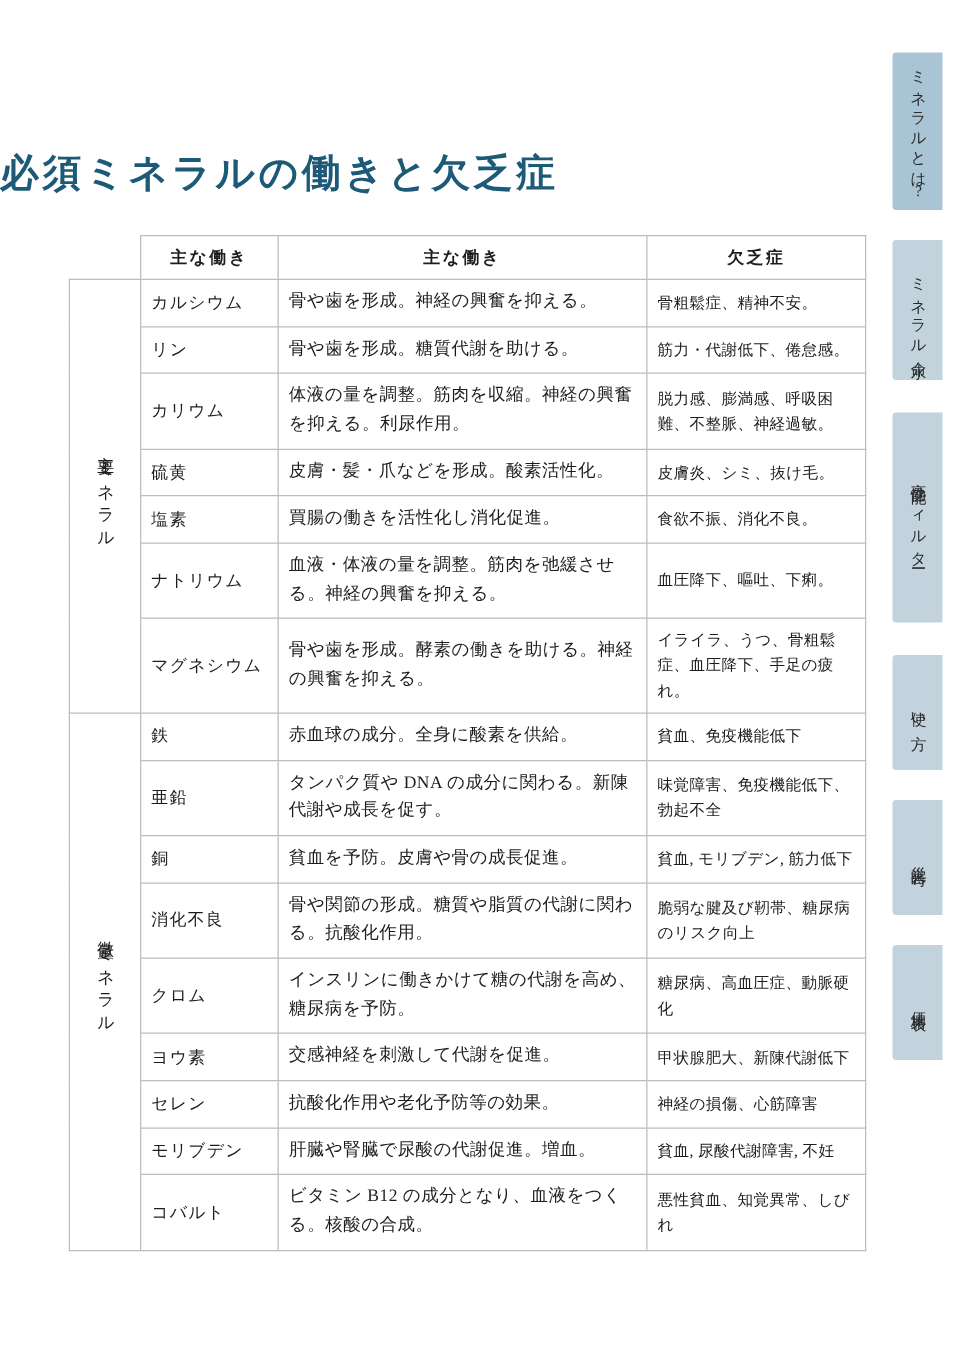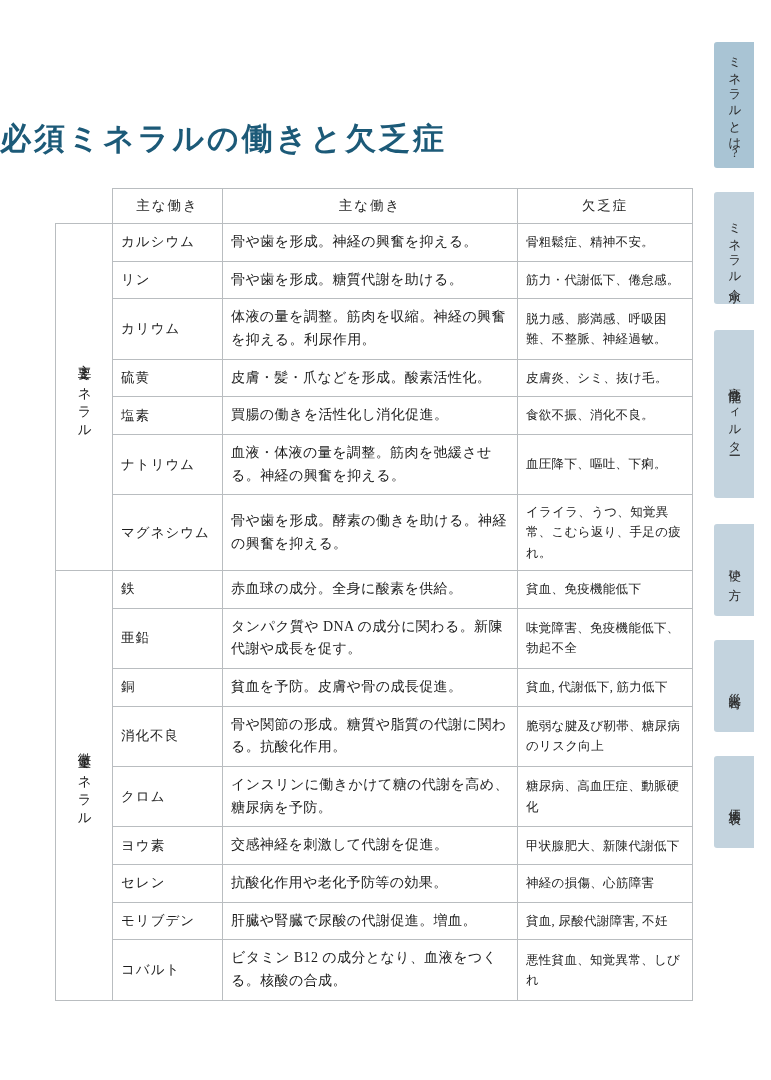--- a/index.html
+++ b/index.html
@@ -60,21 +60,21 @@
   table.mineral td {
     border: 1px solid #b9bdc0;
     vertical-align: middle;
     padding: 7px 8px;
     line-height: 1.62;
     color: #1d1d1d;
   }
 
   table.mineral thead th {
     text-align: center;
-    font-weight: normal;
+    font-weight: bold;
     font-size: 13.5px;
     padding: 6px 4px;
     letter-spacing: 2px;
   }
 
   .hdr-blank {
     border-top: none !important;
     border-left: none !important;
   }
 
@@ -202,38 +202,38 @@
           <td class="def">食欲不振、消化不良。</td>
         </tr>
         <tr>
           <td class="name">ナトリウム</td>
           <td class="func">血液・体液の量を調整。筋肉を弛緩させる。神経の興奮を抑える。</td>
           <td class="def">血圧降下、嘔吐、下痢。</td>
         </tr>
         <tr>
           <td class="name">マグネシウム</td>
           <td class="func">骨や歯を形成。酵素の働きを助ける。神経の興奮を抑える。</td>
-          <td class="def">イライラ、うつ、知覚異常、こむら返り、手足の疲れ。</td>
+          <td class="def">イライラ、うつ、骨粗鬆症、血圧降下、手足の疲れ。</td>
         </tr>
 
         <tr>
           <td class="group" rowspan="9"><span>微量ミネラル</span></td>
           <td class="name">鉄</td>
           <td class="func">赤血球の成分。全身に酸素を供給。</td>
           <td class="def">貧血、免疫機能低下</td>
         </tr>
         <tr>
           <td class="name">亜鉛</td>
           <td class="func">タンパク質や DNA の成分に関わる。新陳代謝や成長を促す。</td>
           <td class="def">味覚障害、免疫機能低下、勃起不全</td>
         </tr>
         <tr>
           <td class="name">銅</td>
           <td class="func">貧血を予防。皮膚や骨の成長促進。</td>
-          <td class="def">貧血, 代謝低下, 筋力低下</td>
+          <td class="def">貧血, モリブデン, 筋力低下</td>
         </tr>
         <tr>
           <td class="name">消化不良</td>
           <td class="func">骨や関節の形成。糖質や脂質の代謝に関わる。抗酸化作用。</td>
           <td class="def">脆弱な腱及び靭帯、糖尿病のリスク向上</td>
         </tr>
         <tr>
           <td class="name">クロム</td>
           <td class="func">インスリンに働きかけて糖の代謝を高め、糖尿病を予防。</td>
           <td class="def">糖尿病、高血圧症、動脈硬化</td>

